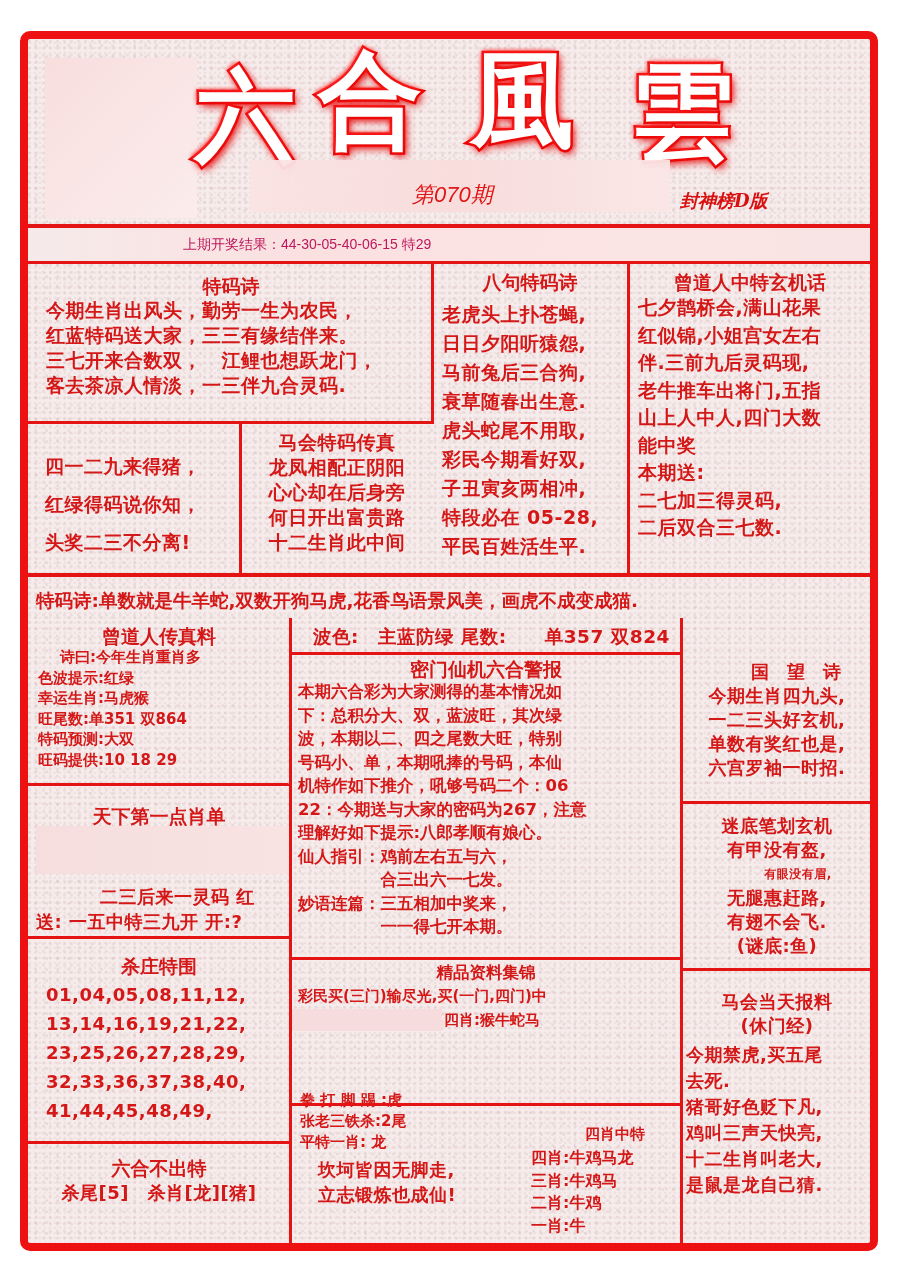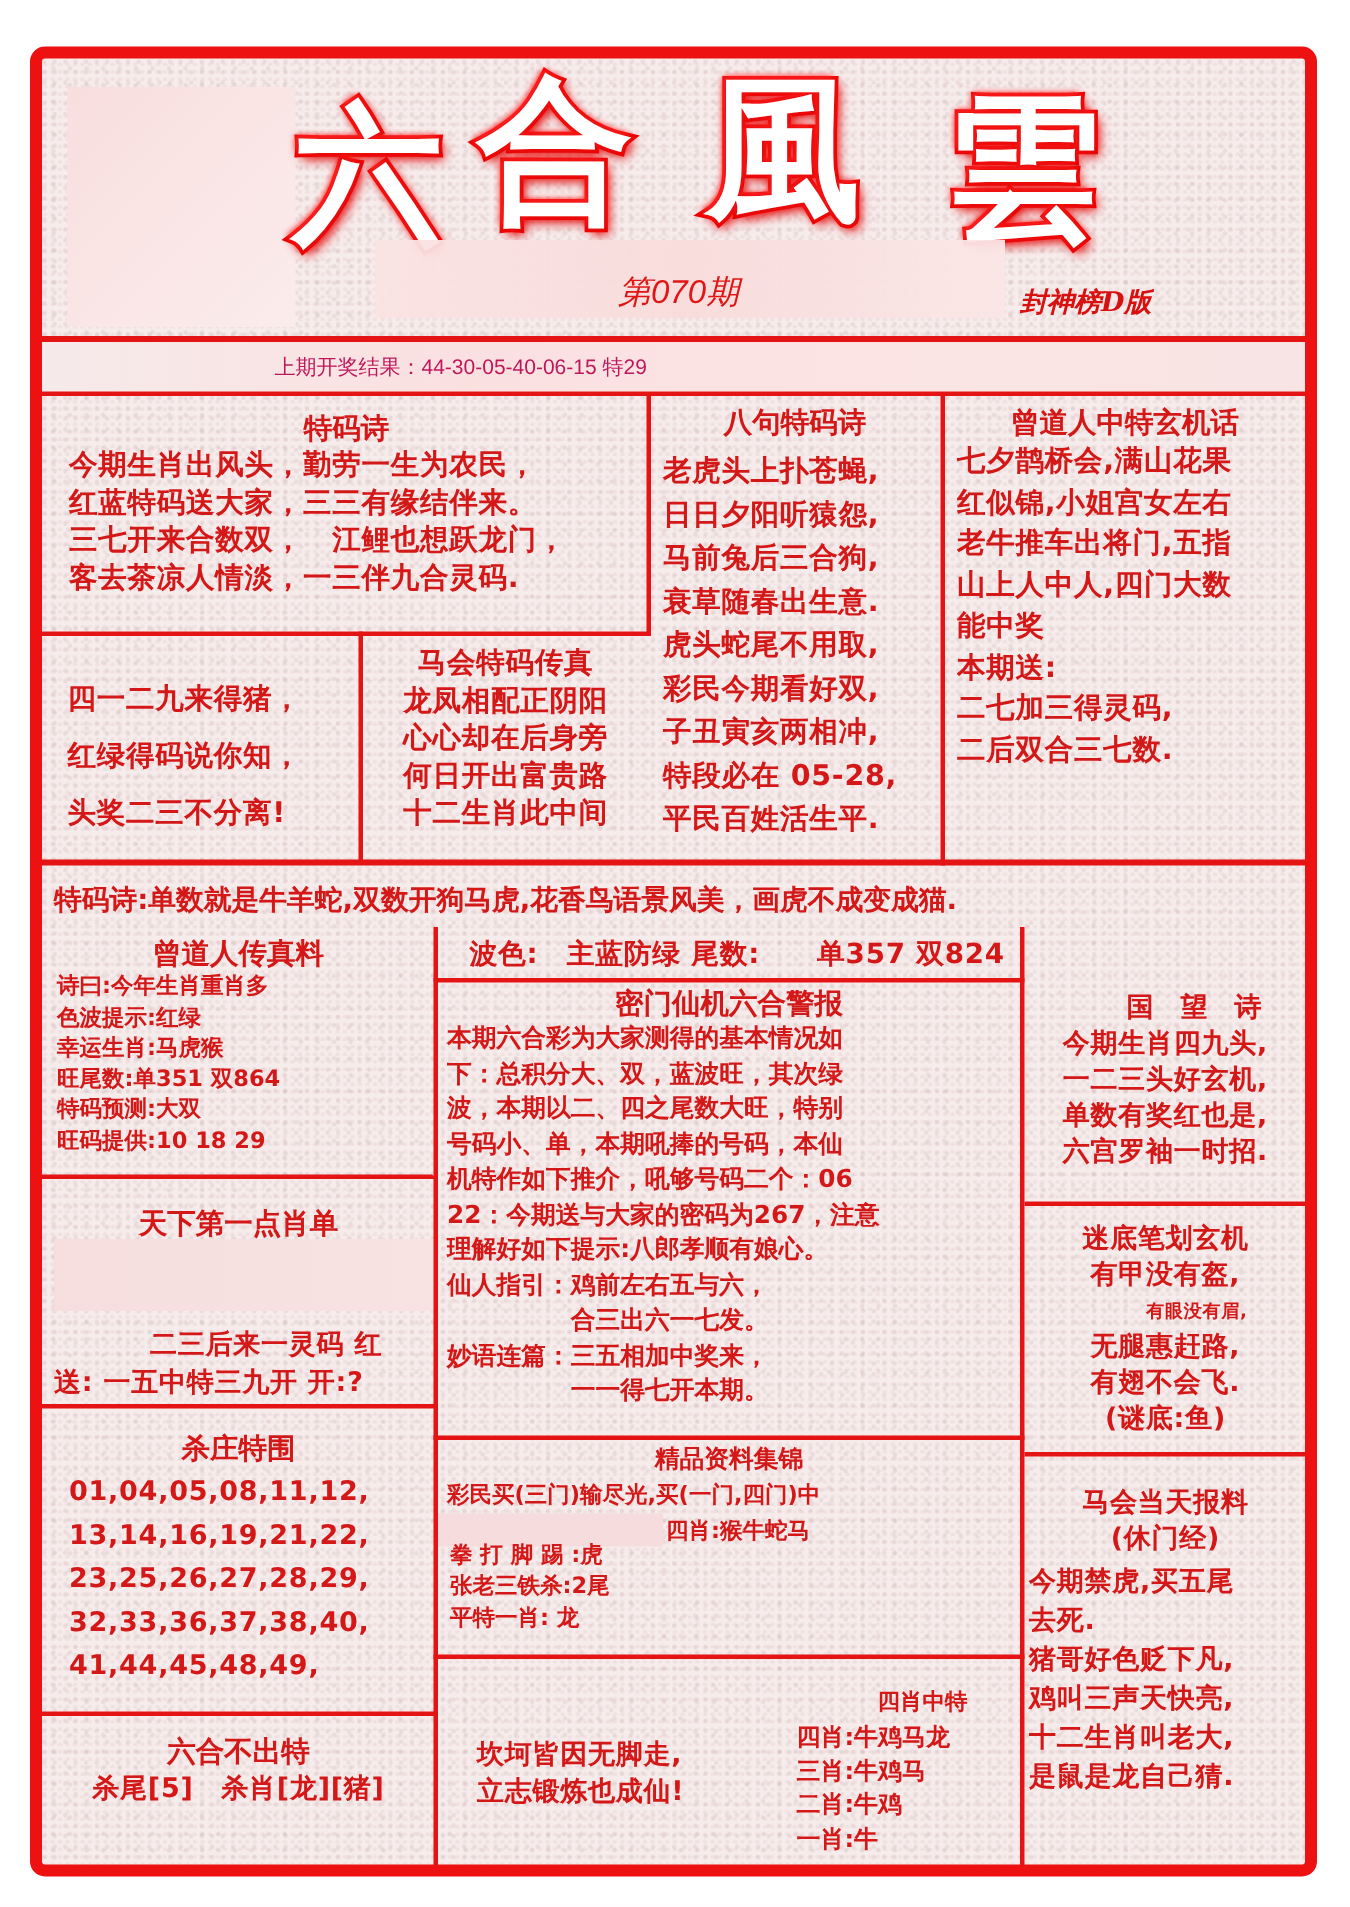--- a/index.html
+++ b/index.html
@@ -90,35 +90,36 @@
   <div class="t" style="line-height:29px;">彩民今期看好双,</div>
   <div class="t" style="line-height:29px;">子丑寅亥两相冲,</div>
   <div class="t" style="line-height:29px;">特段必在 05-28,</div>
   <div class="t" style="line-height:29px;">平民百姓活生平.</div>
 </div>
 
 <div class="abs center h" style="left:630px;top:270px;width:240px;">曾道人中特玄机话</div>
 <div class="abs" style="left:638px;top:294px;width:232px;overflow:hidden;">
   <div class="t" style="line-height:27.5px;">七夕鹊桥会,满山花果</div>
   <div class="t" style="line-height:27.5px;">红似锦,小姐宫女左右</div>
+  <div class="t" style="line-height:27.5px;">伴.三前九后灵码现,</div>
   <div class="t" style="line-height:27.5px;">老牛推车出将门,五指</div>
   <div class="t" style="line-height:27.5px;">山上人中人,四门大数</div>
   <div class="t" style="line-height:27.5px;">能中奖</div>
   <div class="t" style="line-height:27.5px;">本期送:</div>
   <div class="t" style="line-height:27.5px;">二七加三得灵码,</div>
   <div class="t" style="line-height:27.5px;">二后双合三七数.</div>
 </div>
 
 <div class="box" style="left:28px;top:573px;width:842px;height:46px;border-width:4px 0 0 0;"></div>
 <div class="abs t" style="left:36px;top:588px;letter-spacing:0;font-size:18.5px;">特码诗:单数就是牛羊蛇,双数开狗马虎,花香鸟语景风美，画虎不成变成猫.</div>
 
 <div class="box" style="left:28px;top:618px;width:263px;height:168px;border-width:0 3px 3px 0;border-right-color:transparent;"></div>
 <div class="abs center h" style="left:28px;top:624px;width:262px;">曾道人传真料</div>
 <div class="abs" style="left:38px;top:647px;">
-  <div class="s" style="line-height:20.5px;">诗曰:今年生肖重肖多</div>
+  <div class="s" style="line-height:20.5px;margin-left:22px;">诗曰:今年生肖重肖多</div>
   <div class="s" style="line-height:20.5px;">色波提示:红绿</div>
   <div class="s" style="line-height:20.5px;">幸运生肖:马虎猴</div>
   <div class="s" style="line-height:20.5px;">旺尾数:单351 双864</div>
   <div class="s" style="line-height:20.5px;">特码预测:大双</div>
   <div class="s" style="line-height:20.5px;">旺码提供:10 18 29</div>
 </div>
 
 <div class="box" style="left:28px;top:784px;width:263px;height:155px;border-width:0 0 3px 0;"></div>
 <div class="abs center h" style="left:28px;top:804px;width:262px;">天下第一点肖单</div>
 <div class="blur-patch" style="left:36px;top:826px;width:254px;height:48px;background:linear-gradient(90deg,#f6dede,#f9e2e2);"></div>
@@ -153,21 +154,21 @@
   <div class="m">仙人指引：鸡前左右五与六，</div>
   <div class="m">　　　　　合三出六一七发。</div>
   <div class="m">妙语连篇：三五相加中奖来，</div>
   <div class="m">　　　　　一一得七开本期。</div>
 </div>
 
 <div class="abs center" style="left:289px;top:962px;width:394px;font-weight:bold;font-size:16.5px;line-height:22px;">精品资料集锦</div>
 <div class="abs s" style="left:298px;top:986px;font-size:15px;">彩民买(三门)输尽光,买(一门,四门)中</div>
 <div class="blur-patch" style="left:292px;top:1009px;width:150px;height:22px;background:#f6dcdc;"></div>
 <div class="abs s" style="left:444px;top:1010px;font-size:15px;">四肖:猴牛蛇马</div>
-<div class="abs" style="left:300px;top:1026px;">
+<div class="abs" style="left:300px;top:1090px;">
   <div class="s" style="line-height:21px;">拳 打 脚 踢 :虎</div>
   <div class="s" style="line-height:21px;">张老三铁杀:2尾</div>
   <div class="s" style="line-height:21px;">平特一肖: 龙</div>
 </div>
 
 <div class="box" style="left:289px;top:1103px;width:394px;height:4px;border-width:3px 0 0 0;"></div>
 <div class="abs" style="left:318px;top:1157px;">
   <div class="t" style="font-size:18px;line-height:25px;">坎坷皆因无脚走,</div>
   <div class="t" style="font-size:18px;line-height:25px;">立志锻炼也成仙!</div>
 </div>

